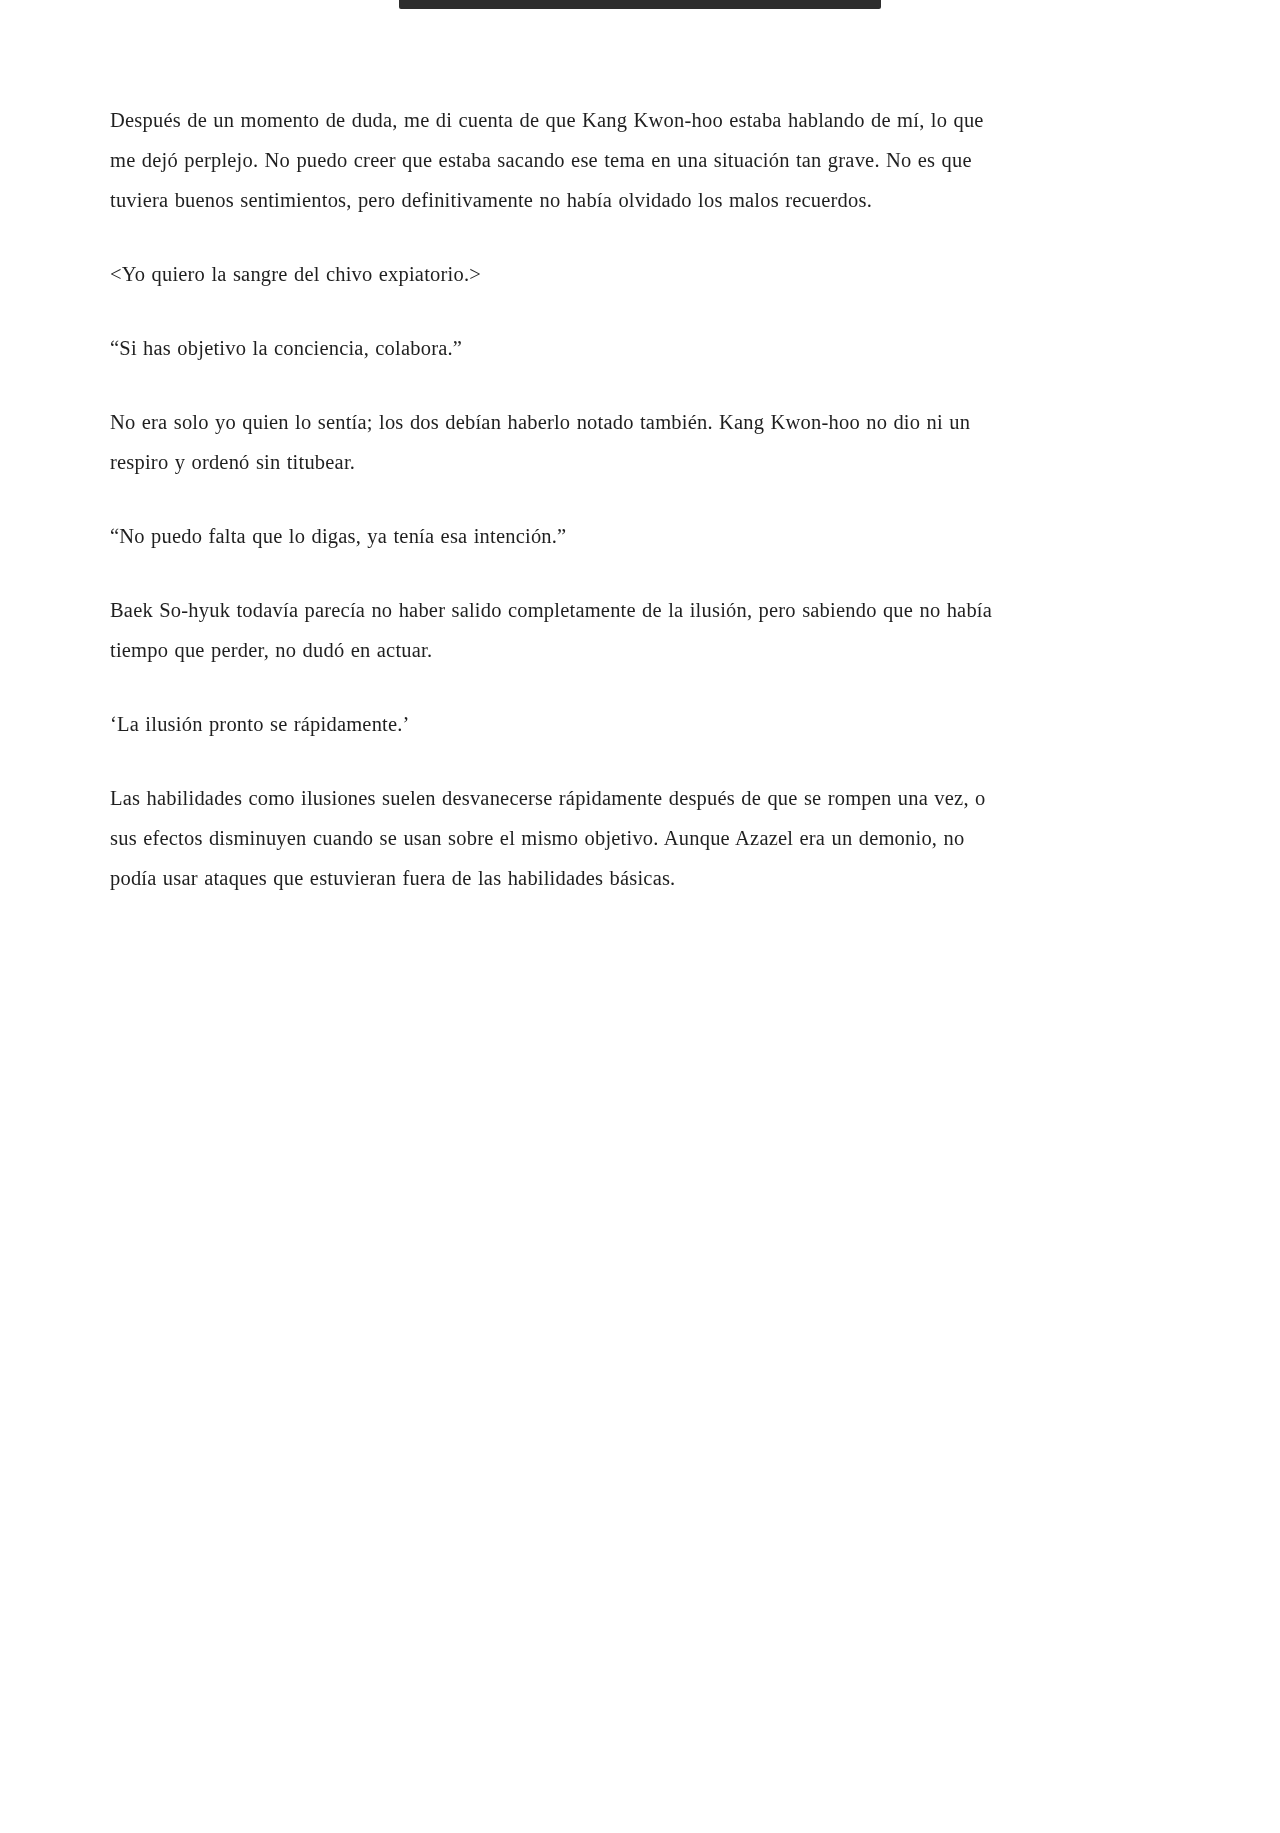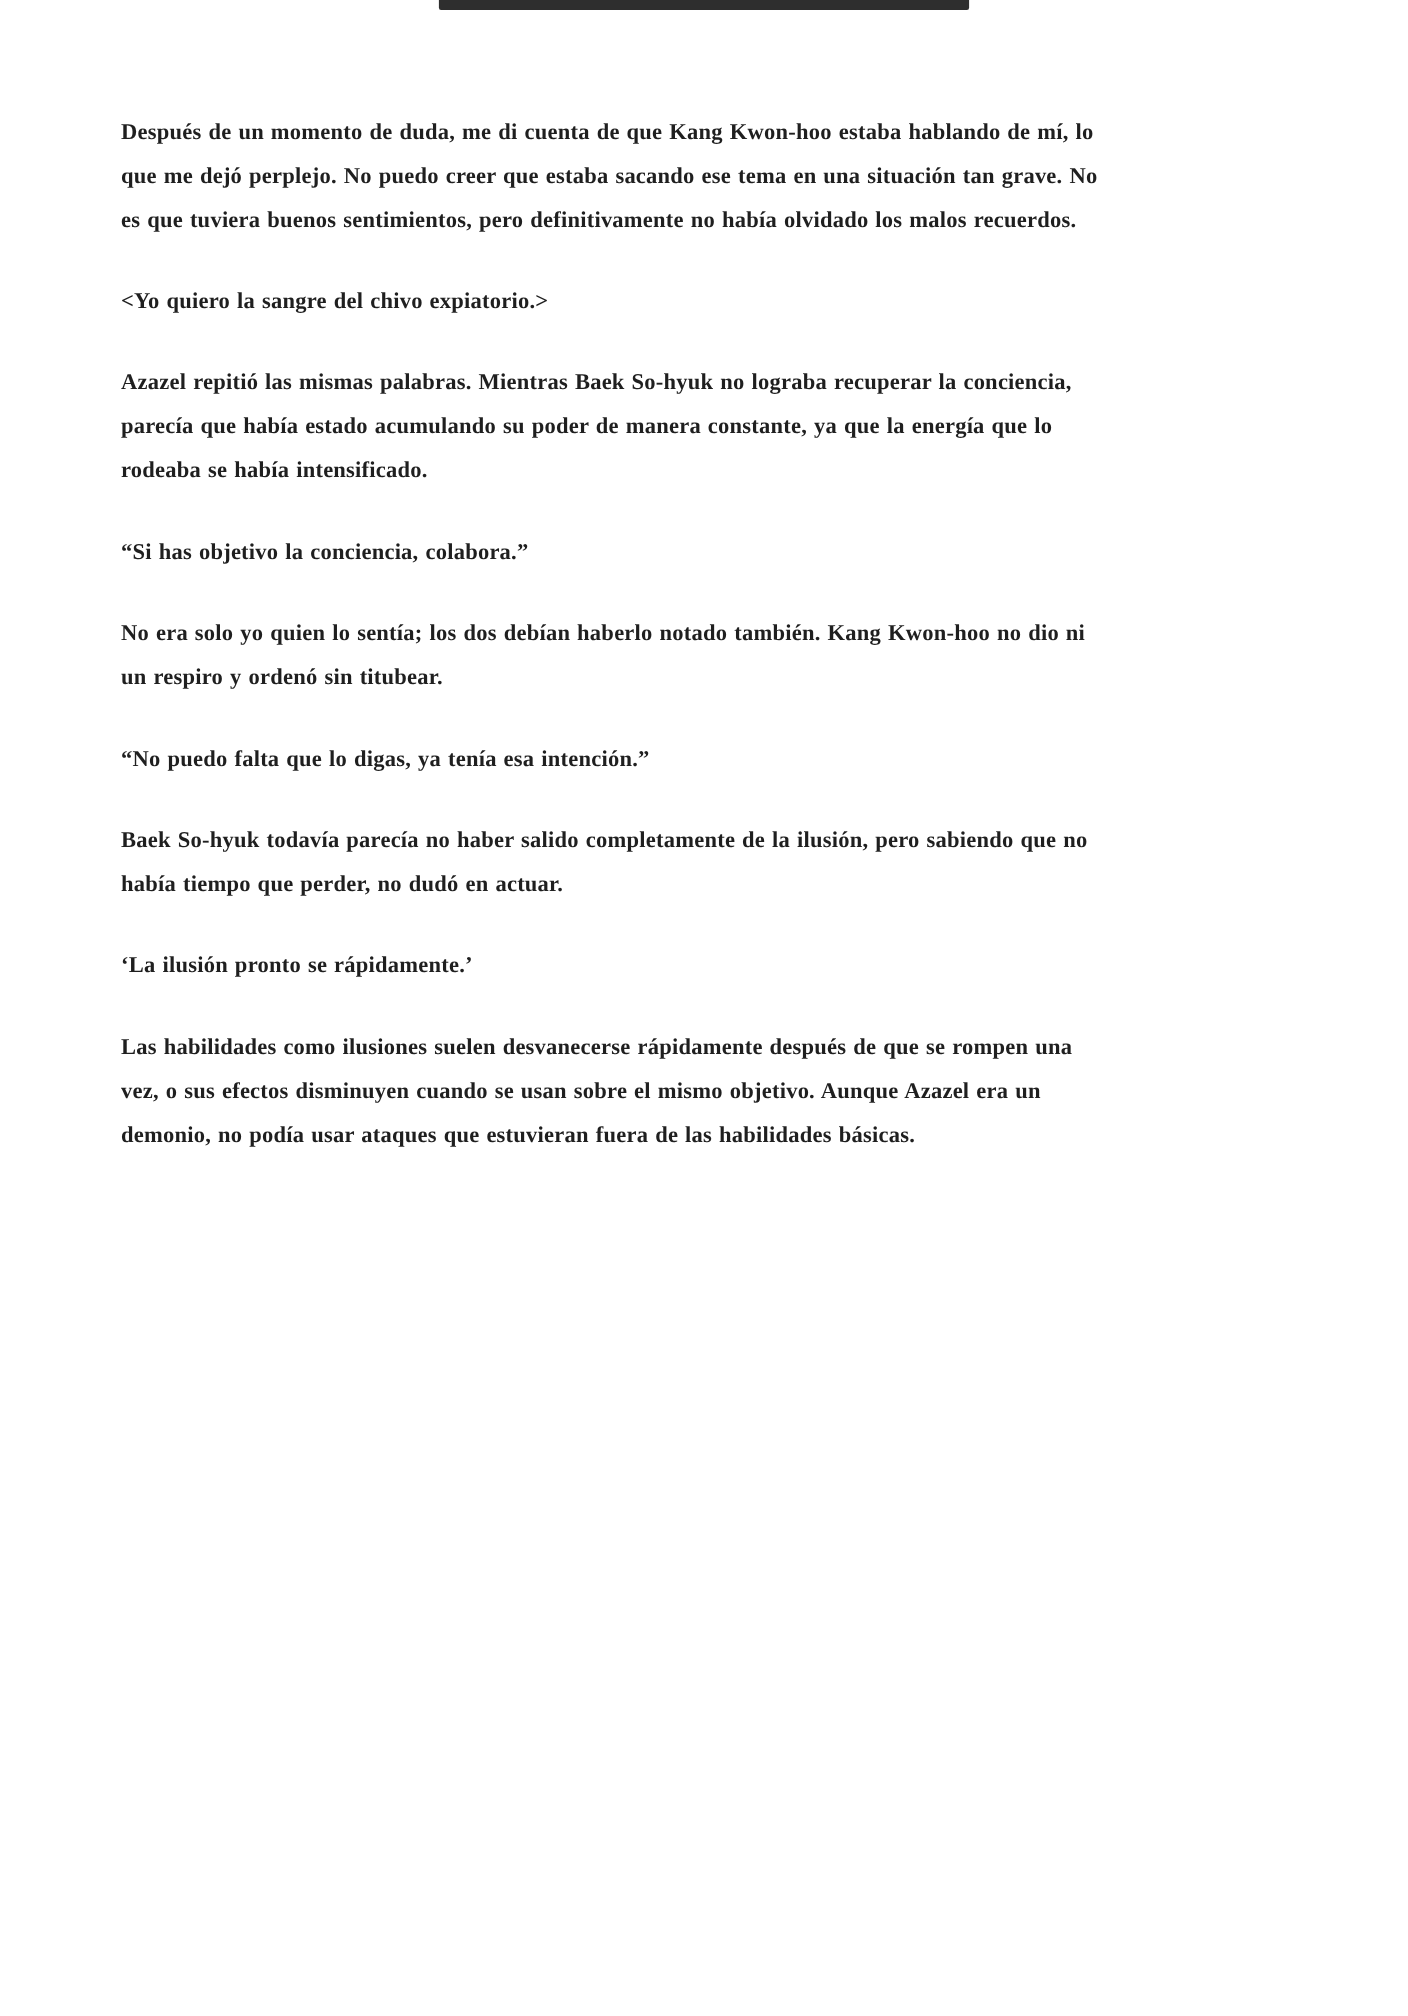--- a/index.html
+++ b/index.html
@@ -1,15 +1,15 @@
 <!DOCTYPE html>
 <html><head>
 <meta charset="utf-8">
 <style>
-  * { margin: 0; padding: 0; box-sizing: border-box; font-weight: bold; }
+  * { margin: 0; padding: 0; box-sizing: border-box; }
 
   html, body {
     background: #ffffff;
   }
 
   body {
     width: 1280px;
     height: 1833px;
     position: relative;
     font-family: "Liberation Serif", "DejaVu Serif", serif;
@@ -45,20 +45,19 @@
   }
 </style>
 </head>
 <body>
 
 <div class="top-bar"></div>
 
 <div class="content">
   <p>Después de un momento de duda, me di cuenta de que Kang Kwon-hoo estaba hablando de mí, lo que me dejó perplejo. No puedo creer que estaba sacando ese tema en una situación tan grave. No es que tuviera buenos sentimientos, pero definitivamente no había olvidado los malos recuerdos.</p>
   <p>&lt;Yo quiero la sangre del chivo expiatorio.&gt;</p>
-  <p>Azazel repitió las mismas palabras. Mientras Baek So-hyuk no lograba recuperar la conciencia, parecía que había estado acumulando su poder de manera constante, ya que la energía que lo rodeaba se había intensificado.</p>
   <p>“Si has objetivo la conciencia, colabora.”</p>
   <p>No era solo yo quien lo sentía; los dos debían haberlo notado también. Kang Kwon-hoo no dio ni un respiro y ordenó sin titubear.</p>
   <p>“No puedo falta que lo digas, ya tenía esa intención.”</p>
   <p>Baek So-hyuk todavía parecía no haber salido completamente de la ilusión, pero sabiendo que no había tiempo que perder, no dudó en actuar.</p>
   <p>‘La ilusión pronto se rápidamente.’</p>
   <p>Las habilidades como ilusiones suelen desvanecerse rápidamente después de que se rompen una vez, o sus efectos disminuyen cuando se usan sobre el mismo objetivo. Aunque Azazel era un demonio, no podía usar ataques que estuvieran fuera de las habilidades básicas.</p>
 </div>
 
 </body></html>

